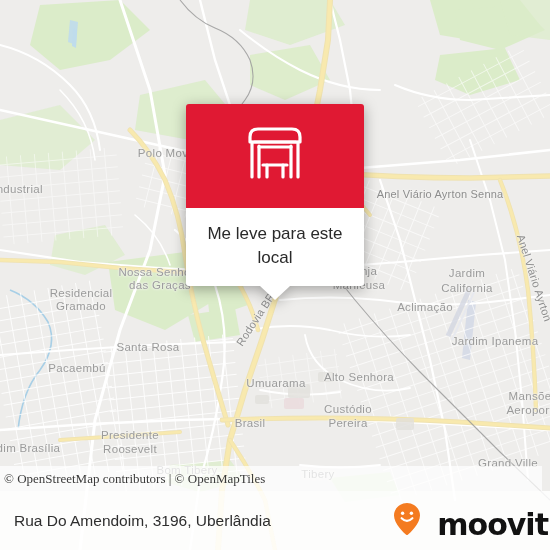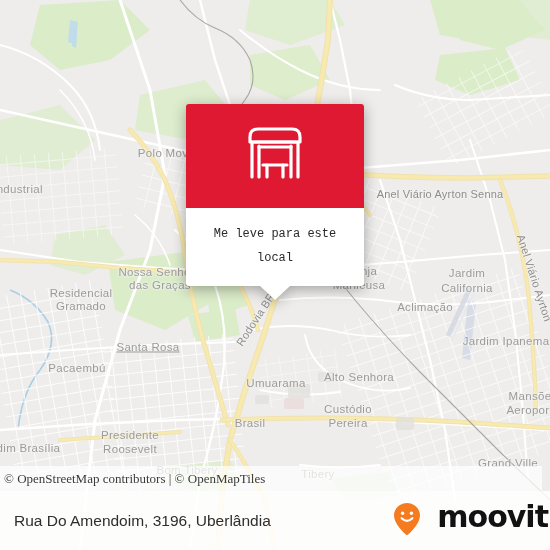--- a/index.html
+++ b/index.html
@@ -38,22 +38,22 @@
   #callout-top{
     background:#e01933;
     height:104px;border-radius:3px 3px 0 0;
     display:flex;align-items:center;justify-content:center;
   }
   #callout-bottom{
     background:#fff;border-radius:0 0 3px 3px;
     padding:14px 16px 16px;
     text-align:center;
     color:#2a2a2a;
-    font-size:12px;line-height:24px;
-    font-family:Liberation Mono, monospace;
+    font-size:17px;line-height:24px;
+    font-family:Liberation Sans, sans-serif;
   }
   #callout-tail{
     position:absolute;left:50%;top:100%;
     transform:translateX(-50%);
     width:0;height:0;
     border-left:15px solid transparent;
     border-right:15px solid transparent;
     border-top:14px solid #fff;
   }
 
@@ -70,21 +70,21 @@
   }
 
   
   #bottombar{
     position:absolute;left:0;right:0;top:491px;height:59px;
     background:rgba(255,255,255,.86);
     display:flex;align-items:center;justify-content:space-between;
     padding:0 2px 0 14px;box-sizing:border-box;
   }
   #address{color:#2e2e2e;font-size:15.5px;white-space:nowrap;font-family:"Liberation Sans", sans-serif;}
-  #logo{display:flex;align-items:flex-start;gap:16px;}
+  #logo{display:flex;align-items:flex-end;gap:16px;}
   #logo-word{
     color:#121212;font-size:30px;font-weight:bold;letter-spacing:-1px;
     font-family:"DejaVu Sans", sans-serif;line-height:1;
   }
 </style>
 </head>
 <body>
 
 <div id="app">
 
@@ -237,22 +237,22 @@
         <div class="maplabel road" style="left: 440px; top: 178px; margin-top: 16px;">Anel Viário Ayrton Senna</div>
         <div class="maplabel" style="left: 160px; top: 272px;">Nossa Senhora</div>
         <div class="maplabel" style="left: 160px; top: 285px;">das Graças</div>
         <div class="maplabel" style="left: 81px; top: 293px;">Residencial</div>
         <div class="maplabel" style="left: 81px; top: 306px;">Gramado</div>
         <div class="maplabel" style="left: 359px; top: 271px;">Granja</div>
         <div class="maplabel" style="left: 359px; top: 285px;">Marileusa</div>
         <div class="maplabel" style="left: 467px; top: 273px;">Jardim</div>
         <div class="maplabel" style="left: 467px; top: 288px;">California</div>
         <div class="maplabel" style="left: 425px; top: 307px;">Aclimação</div>
-        <div class="maplabel" style="left: 148px; top: 347px; text-decoration: underline;">Santa Rosa</div>
-        <div class="maplabel" style="left: 495px; top: 341px; margin-left: 11px;">Jardim Ipanema</div>
+        <div class="maplabel" style="left: 148px; top: 347px;">Santa Rosa</div>
+        <div class="maplabel" style="left: 495px; top: 341px;">Jardim Ipanema</div>
         <div class="maplabel" style="left: 276px; top: 363px; margin-top: 20px;">Umuarama</div>
         <div class="maplabel" style="left: 359px; top: 377px;">Alto Senhora</div>
         <div class="maplabel" style="left: 77px; top: 368px;">Pacaembú</div>
         <div class="maplabel" style="left: 348px; top: 409px;">Custódio</div>
         <div class="maplabel" style="left: 348px; top: 423px;">Pereira</div>
         <div class="maplabel" style="left: 533px; top: 396px;">Mansões</div>
         <div class="maplabel" style="left: 533px; top: 410px;">Aeroporto</div>
         <div class="maplabel" style="left: 250px; top: 423px;">Brasil</div>
         <div class="maplabel" style="left: 130px; top: 435px;">Presidente</div>
         <div class="maplabel" style="left: 130px; top: 449px;">Roosevelt</div>

